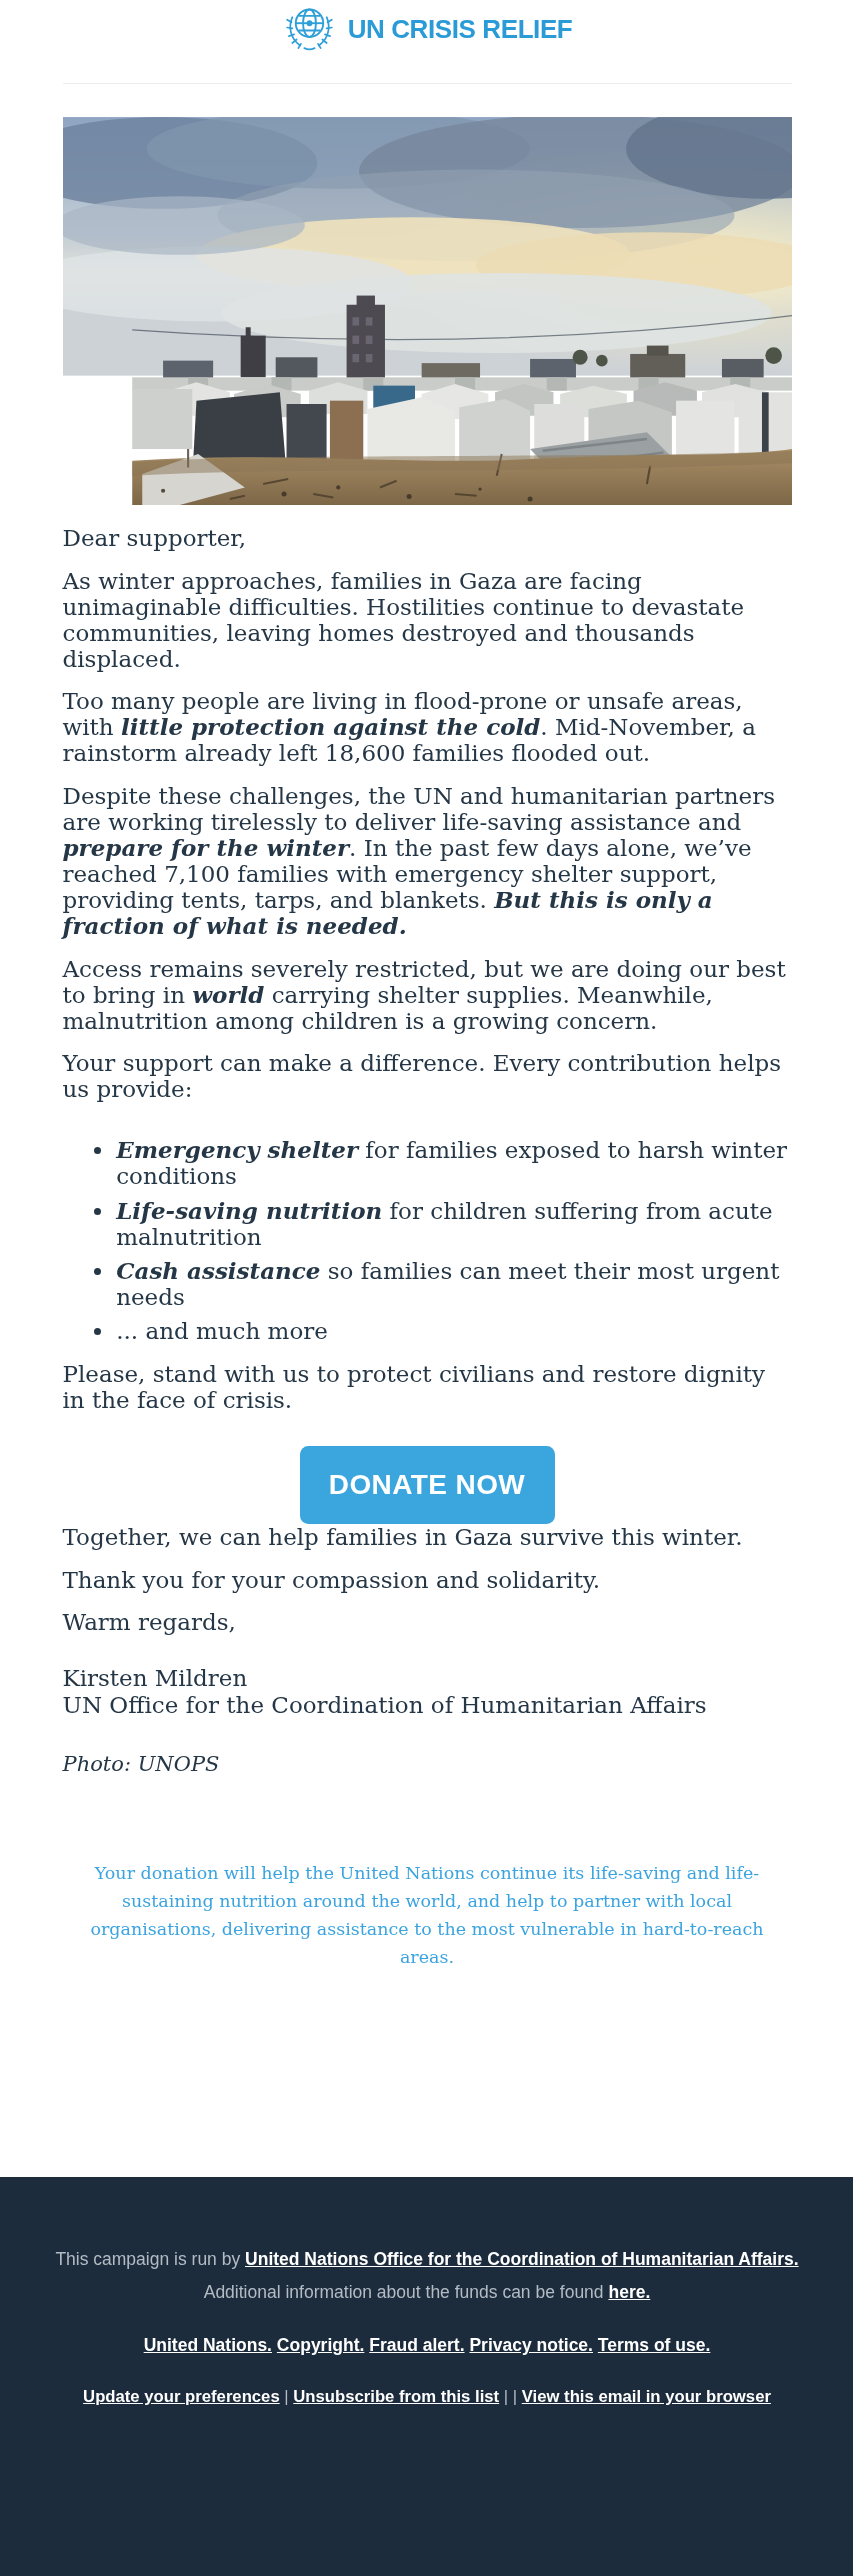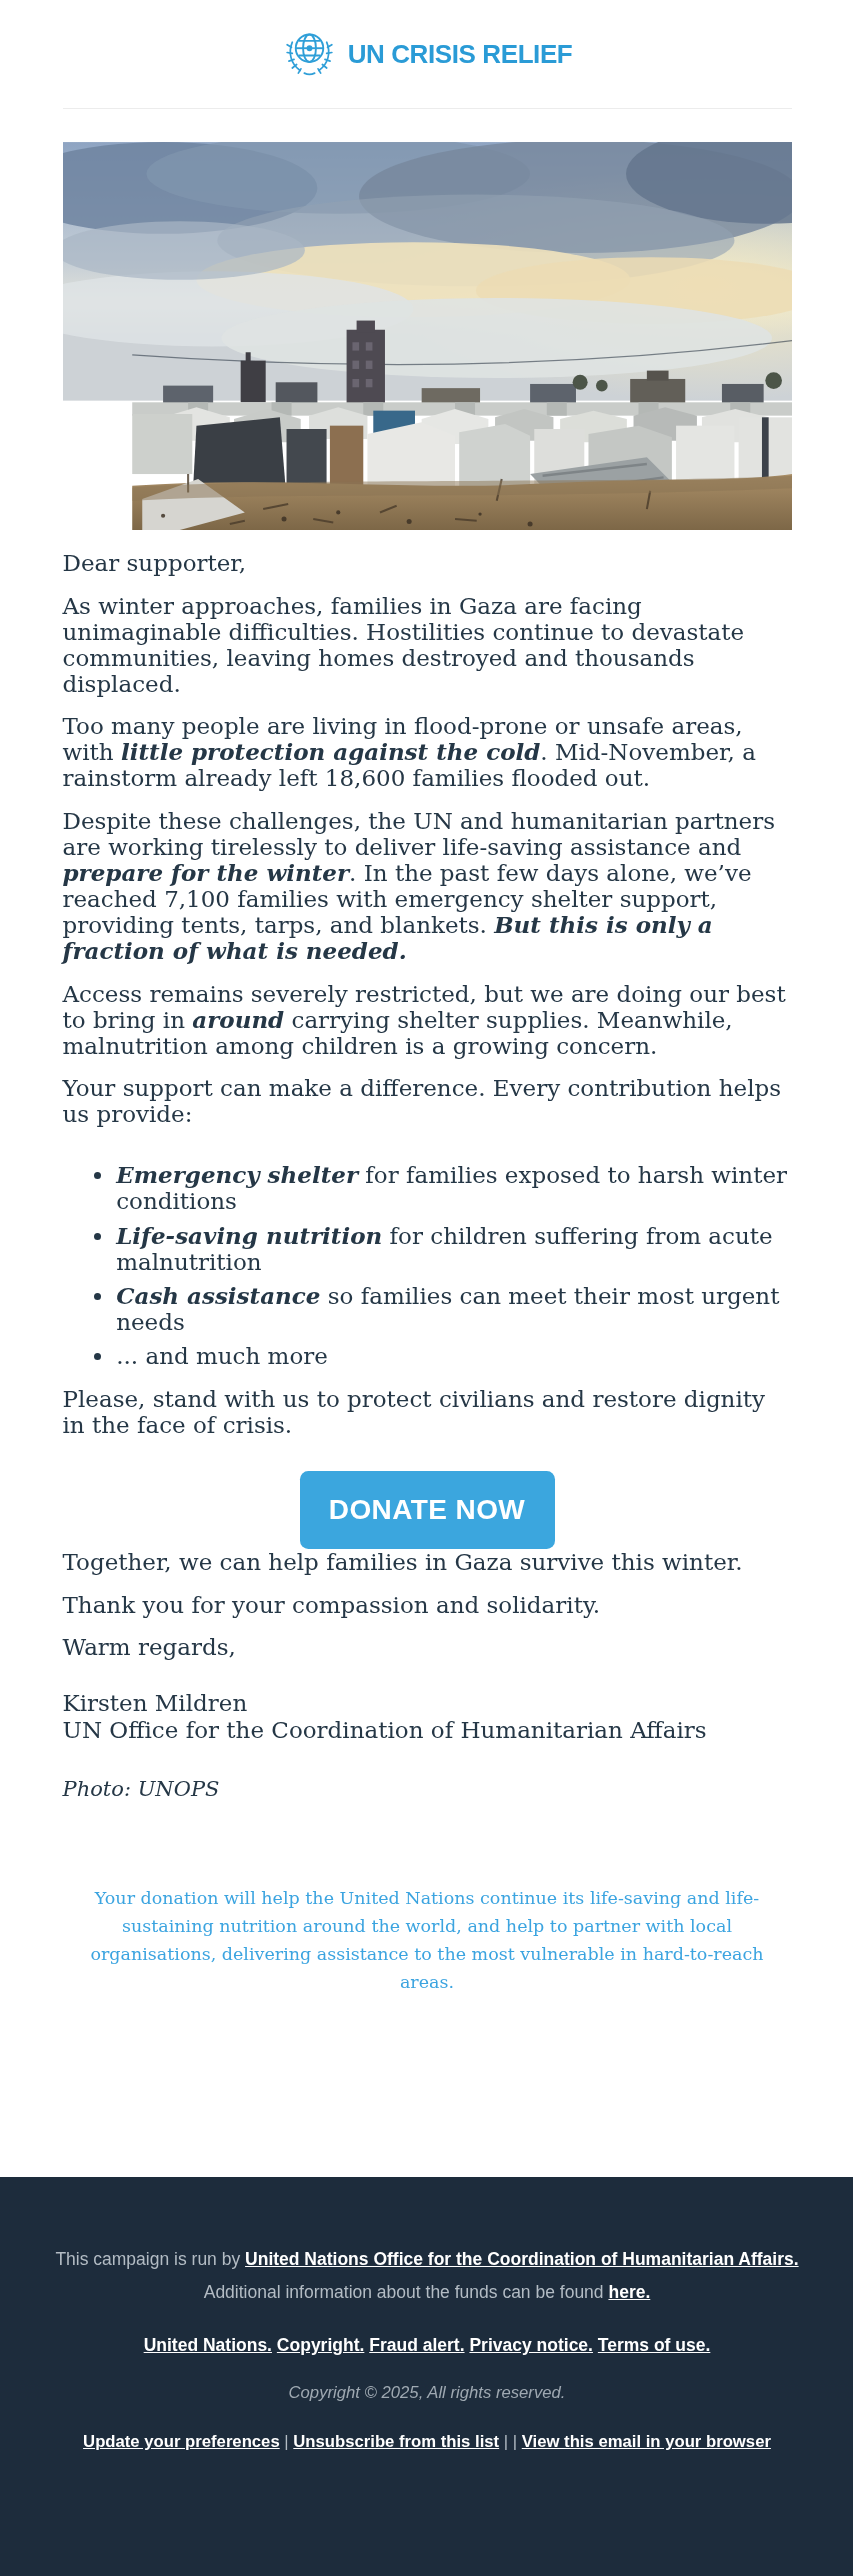--- a/index.html
+++ b/index.html
@@ -6,21 +6,21 @@
     --accent_blue:#2a9bd6; --button_blue:#3ba6de; --text_navy:#253746;
     --footer_bg:#1d2c3c; --disclaimer_blue:#3ba4e0; --footer_text:#b3bcc4;
   }
   *{box-sizing:border-box}
   html,body{margin:0;padding:0;background:#ffffff;}
   body{
     width:854px; min-height:2576px; display:flex; flex-direction:column;
     font-family:"DejaVu Serif","Liberation Serif",serif; color:var(--text_navy);
   }
   
-  .header{padding-top:25px; text-align:center;}
+  .header{text-align:center;}
   .logo-row{display:flex; align-items:center; justify-content:center; gap:11px;}
   .logo-text{
     font-family:"Liberation Sans",sans-serif; font-weight:bold; font-size:26px;
     letter-spacing:-0.4px; color:var(--accent_blue); white-space:nowrap;
   }
   .divider{width:729px; margin:25px auto 0; border-top:1.7px solid #ececec; height:0;}
   
   .content{width:729px; margin:0 auto;}
   .photo-wrap{margin-top:33px; width:729px; height:388px; overflow:hidden;}
   .greeting{margin:20px 0 16.7px; font-size:23px; line-height:26px;}
@@ -196,21 +196,21 @@
           <circle cx="560" cy="458" r="3"></circle>
       </g>
       <path d="M83 430 C300 418 520 430 874 415 L874 400 C700 410 250 402 83 414 Z" fill="#8a7354" opacity="0.5"></path>
     </svg>
   </div>
 
   <p class="greeting">Dear supporter,</p>
   <p class="bodytext"><span>As winter approaches, families in Gaza are facing unimaginable difficulties. Hostilities continue to devastate communities, leaving homes destroyed and thousands displaced.</span></p>
   <p class="bodytext sp"><span>Too many people are living in flood-prone or unsafe areas, with </span><span class="b">little protection against the cold</span><span>. Mid-November, a rainstorm already left 18,600 families flooded out.</span></p>
   <p class="bodytext sp"><span>Despite these challenges, the UN and humanitarian partners are working tirelessly to deliver life-saving assistance and </span><span class="b">prepare for the winter</span><span>. In the past few days alone, we’ve reached 7,100 families with emergency shelter support, providing tents, tarps, and blankets. </span><span class="b">But this is only a fraction of what is needed.</span></p>
-  <p class="bodytext sp"><span>Access remains severely restricted, but we are doing our best to bring in </span><span class="b">around</span><span> carrying shelter supplies. Meanwhile, malnutrition among children is a growing concern.</span></p>
+  <p class="bodytext sp"><span>Access remains severely restricted, but we are doing our best to bring in </span><span class="b">world</span><span> carrying shelter supplies. Meanwhile, malnutrition among children is a growing concern.</span></p>
   <p class="bodytext sp"><span>Your support can make a difference. Every contribution helps us provide:</span></p>
 
   <ul class="benefits">
       <li><span class="b">Emergency shelter</span><span> for families exposed to harsh winter conditions</span></li>
       <li><span class="b">Life-saving nutrition</span><span> for children suffering from acute malnutrition</span></li>
       <li><span class="b">Cash assistance</span><span> so families can meet their most urgent needs</span></li>
       <li><span>... and much more</span></li>
     </ul>
 
   <p class="bodytext please"><span>Please, stand with us to protect civilians and restore dignity in the face of crisis.</span></p>
@@ -230,16 +230,15 @@
 
   <p class="credit">Photo: UNOPS</p>
 
   <p class="disclaimer">Your donation will help the United Nations continue its life-saving and life-sustaining nutrition around the world, and help to partner with local organisations, delivering assistance to the most vulnerable in hard-to-reach areas.</p>
 </div>
 
 <div class="footer">
   <p class="f-line"><span>This campaign is run by </span><a class="lnk">United Nations Office for the Coordination of Humanitarian Affairs.</a></p>
   <p class="f-line"><span>Additional information about the funds can be found </span><a class="lnk">here.</a></p>
   <p class="f-links-row"><a class="lnk">United Nations.</a><span> </span><a class="lnk">Copyright.</a><span> </span><a class="lnk">Fraud alert.</a><span> </span><a class="lnk">Privacy notice.</a><span> </span><a class="lnk">Terms of use.</a></p>
-  <p class="f-copy">Copyright © 2025, All rights reserved.</p>
   <p class="f-bottom"><a class="lnk">Update your preferences</a><span> | </span><a class="lnk">Unsubscribe from this list</a><span> |  | </span><a class="lnk">View this email in your browser</a></p>
 </div>
 
 
 </body></html>

